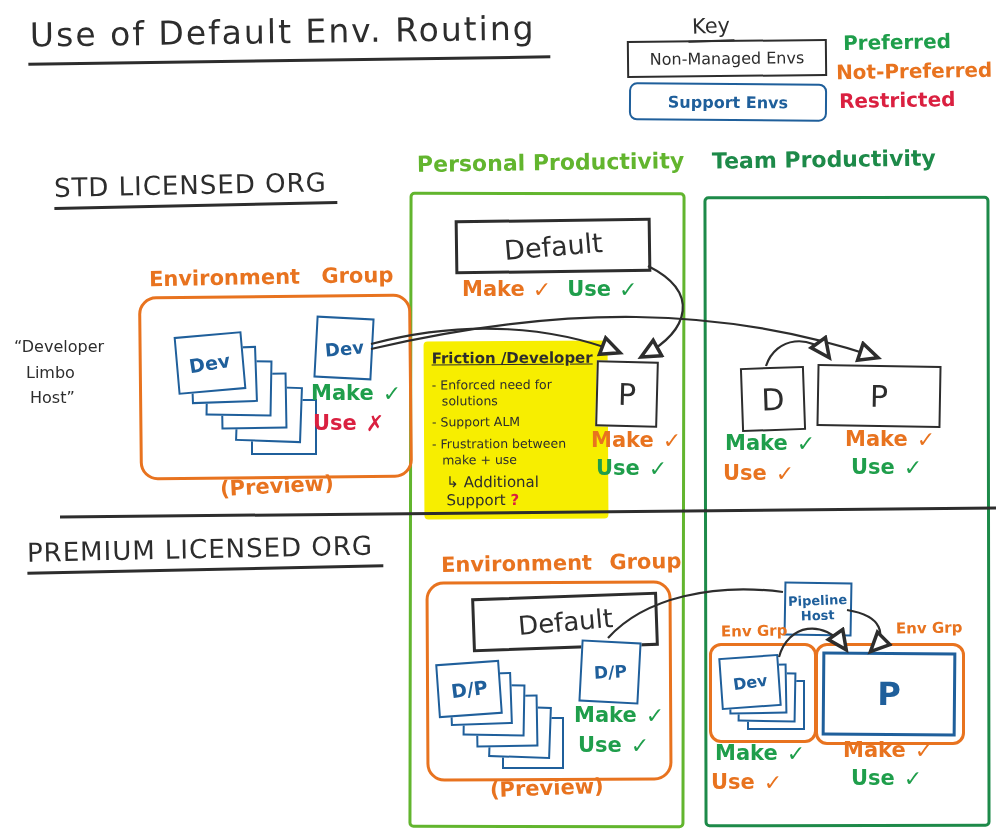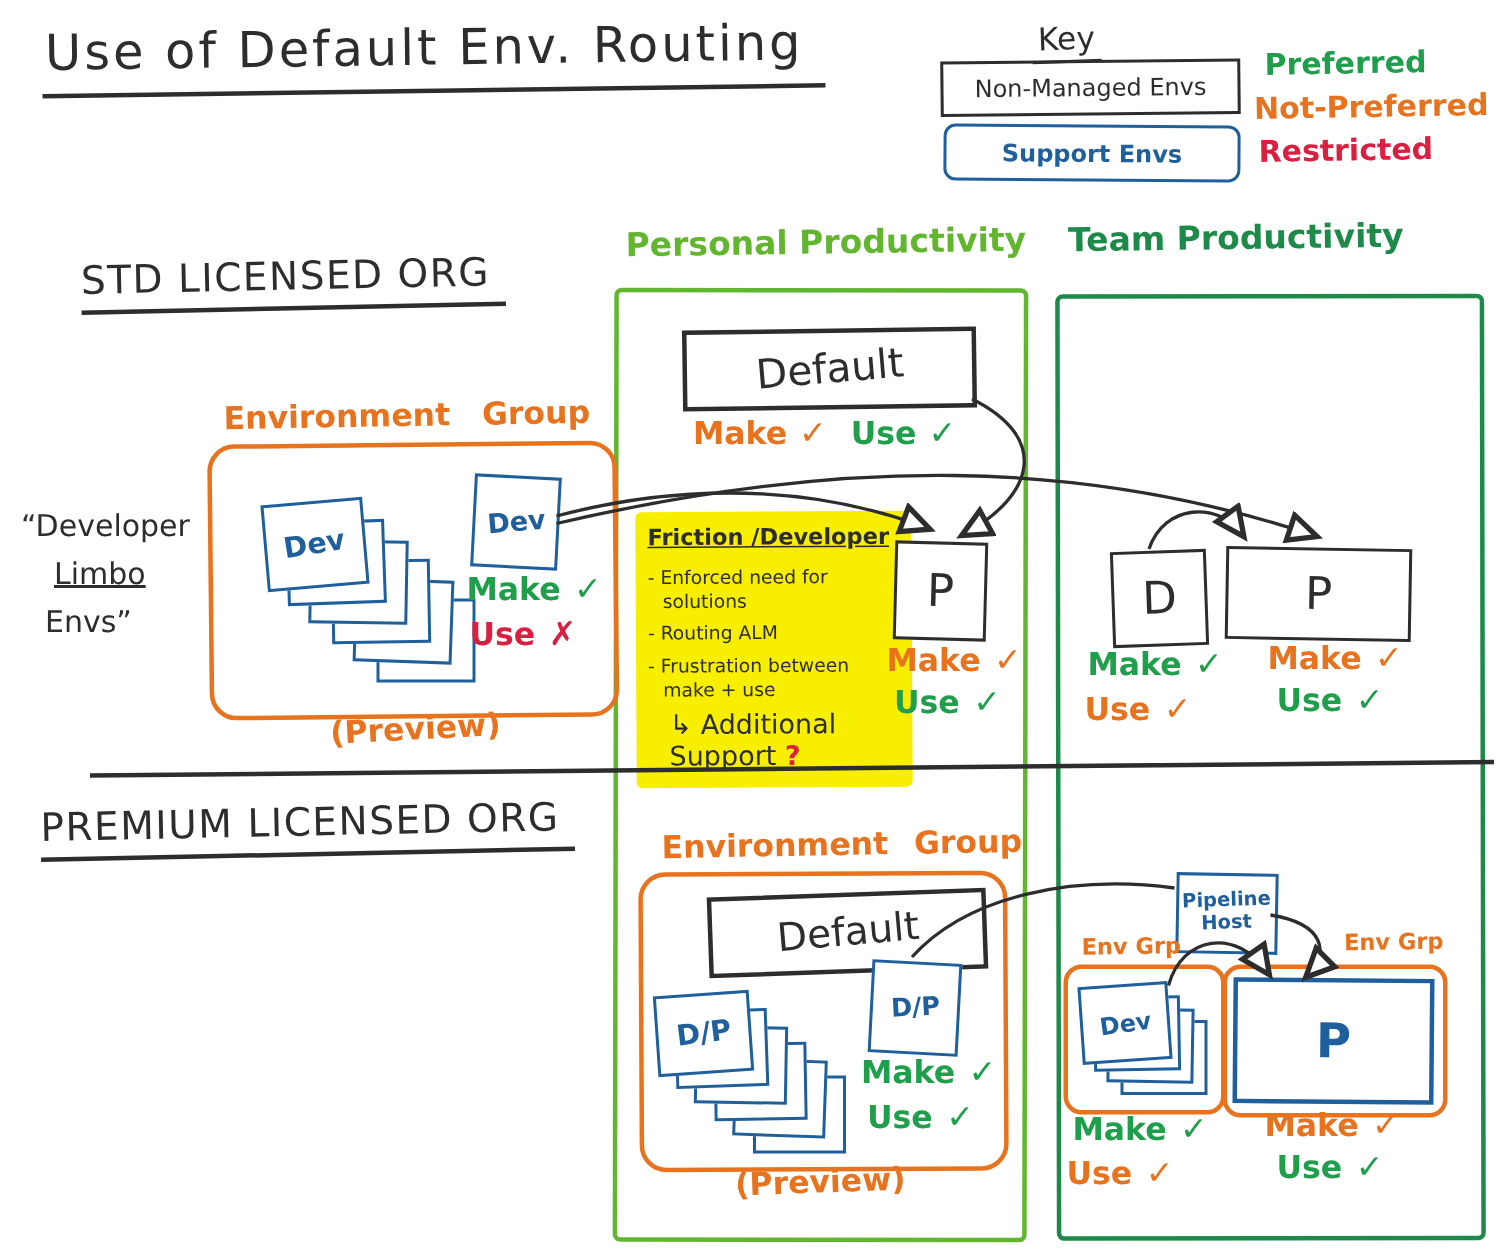--- a/index.html
+++ b/index.html
@@ -36,21 +36,21 @@
   .stat{position:absolute;display:flex;gap:9px;font-size:21px;}
   .mark{font-size:22px;}
   .stack{position:absolute;}
   .card{position:absolute;background:#fff;border:2.5px solid var(--blue);
         display:flex;align-items:center;justify-content:center;}
   .keybox{position:absolute;display:flex;align-items:center;justify-content:center;font-size:16px;}
   .friction{position:absolute;background:var(--yellow);padding:8px 8px 10px 8px;width:168px;
             border-radius:4px;transform:rotate(-0.3deg);}
   .friction .ft{font-size:15px;font-weight:bold;text-decoration:underline;margin-bottom:10px;}
   .friction .fi{font-size:12.5px;line-height:1.25;margin-bottom:6px;padding-left:10px;text-indent:-10px;}
-  .friction .fs{font-size:18px;padding-left:14px;}
+  .friction .fs{font-size:15px;padding-left:14px;}
   svg.overlay{position:absolute;left:0;top:0;z-index:40;pointer-events:none;}
 </style>
 </head>
 <body>
 
 <div class="board">
 
   <div class="abs title hw" style="left:28px;top:12px;">Use of Default Env. Routing</div>
 
   <div class="abs hw" style="left:688px;top:14px;font-size:21px;border-bottom:2.5px solid var(--ink);padding:0 4px 2px 4px;transform:rotate(-2deg);">Key</div>
@@ -64,24 +64,24 @@
   <div class="abs hw orange" style="left:836px;top:59px;font-size:20px;transform:rotate(-1deg);">Not-Preferred</div>
   <div class="abs hw red" style="left:839px;top:88px;font-size:20px;transform:rotate(-1deg);">Restricted</div>
 
   <div class="abs hw colhead lgreen" style="left:417px;top:150px;">Personal Productivity</div>
   <div class="abs hw colhead dgreen" style="left:712px;top:147px;">Team Productivity</div>
   <div class="colbox" style="left:409px;top:192px;width:270px;height:630px;border:3px solid var(--lgreen);transform:rotate(0.1deg);"></div>
   <div class="colbox" style="left:704px;top:196px;width:280px;height:625px;border:3px solid var(--dgreen);transform:rotate(-0.1deg);"></div>
 
   <div class="abs rowhead hw" style="left:54px;top:170px;">STD LICENSED ORG</div>
 
-  <div class="abs" style="left:14px;top:334px;font-size:20px;line-height:1.6;">
+  <div class="abs" style="left:14px;top:334px;font-size:16px;line-height:1.6;">
     <div class="hw">“Developer</div>
-    <div class="hw" style="margin-left:22px;text-decoration:underline;">Limbo</div>
-    <div class="hw" style="margin-left:16px;">Envs”</div>
+    <div class="hw" style="margin-left:12px;">Limbo</div>
+    <div class="hw" style="margin-left:16px;">Host”</div>
   </div>
 
   <div class="abs hw orange" style="left:149px;top:265px;font-size:21px;word-spacing:14px;transform:rotate(-1deg);">Environment Group</div>
   <div class="orangebox" style="left:139px;top:295px;width:267px;height:178px;transform:rotate(-0.6deg);"></div>
 
   <div class="stack" style="left:176px;top:334px;width:150px;height:130px;">
     <div class="card" style="left:75px;top:65px;width:62px;height:52px;"></div>
     <div class="card" style="left:60px;top:52px;width:62px;height:52px;transform:rotate(2deg);"></div>
     <div class="card" style="left:45px;top:39px;width:62px;height:52px;transform:rotate(-1deg);"></div>
     <div class="card" style="left:30px;top:26px;width:62px;height:52px;transform:rotate(1deg);"></div>
@@ -110,21 +110,21 @@
   <div class="stat hw" style="left:462px;top:277px;gap:8px;">
     <span class="orange">Make</span>
     <span class="orange mark">✓</span>
     <span class="green" style="margin-left:8px;">Use</span>
     <span class="green mark">✓</span>
   </div>
 
   <div class="friction" style="left:424px;top:341px;">
     <div class="ft hw">Friction /Developer</div>
     <div class="fi">-  Enforced need for solutions</div>
-    <div class="fi">-  Routing ALM</div>
+    <div class="fi">-  Support ALM</div>
     <div class="fi">-  Frustration between make + use</div>
     <div class="fs">
       <span>↳ Additional Support</span>
       <span class="red">?</span>
     </div>
   </div>
 
   <div class="box inkbox" style="left:596px;top:361px;width:58px;height:62px;transform:rotate(1.5deg);">
     <span class="hw" style="font-size:30px;">P</span>
   </div>

